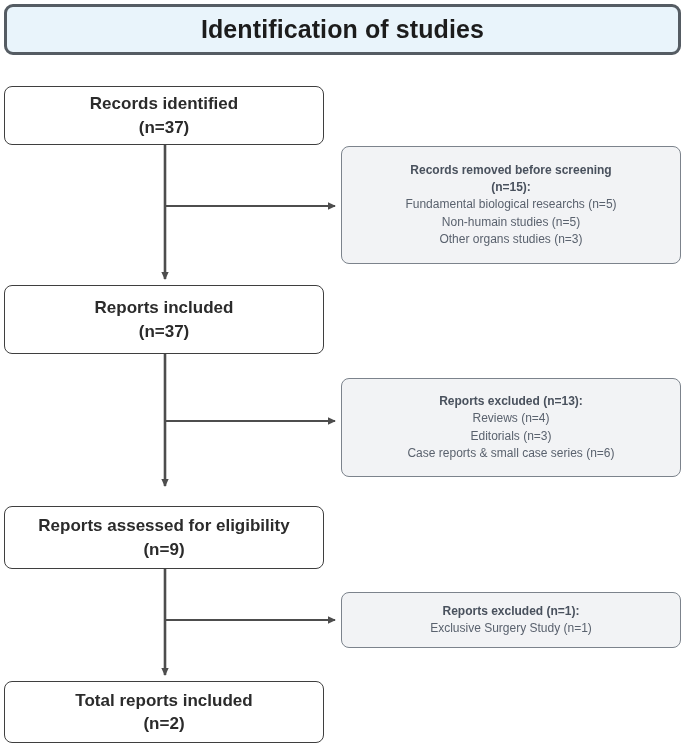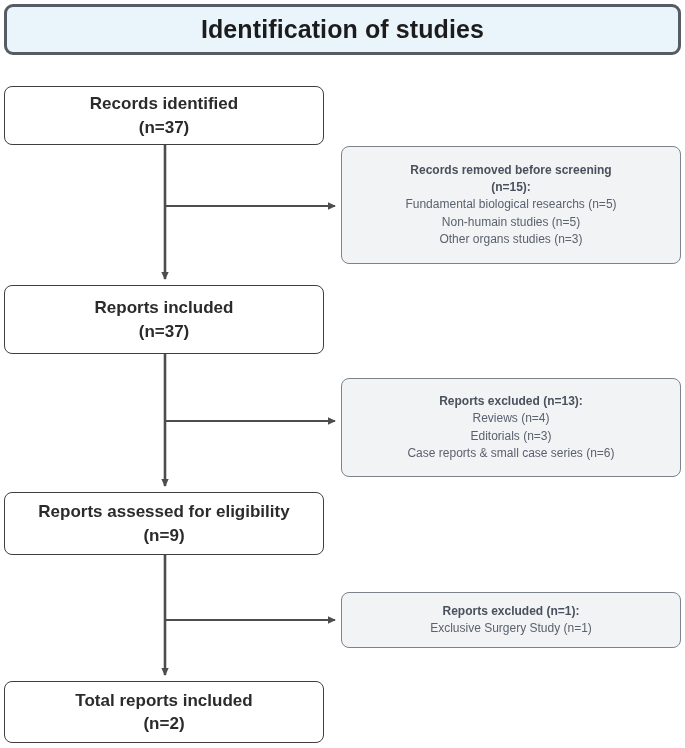--- a/index.html
+++ b/index.html
@@ -89,21 +89,21 @@
     white-space: nowrap;
   }
   .node-excl .line.bold {
     font-weight: bold;
     color: #49515d;
   }
 
   
   #box-identified        { top: 86px;  height: 59px; }
   #box-screened          { top: 285px; height: 69px; }
-  #box-eligibility       { top: 492px; height: 63px; }
+  #box-eligibility       { top: 506px; height: 63px; }
   #box-included          { top: 681px; height: 62px; justify-content: center; }
 
   
   #box-removed           { top: 146px; height: 118px; }
   #box-excluded-13       { top: 378px; height: 99px; }
   #box-excluded-1        { top: 592px; height: 56px; }
 
   
   #connectors {
     position: absolute;

